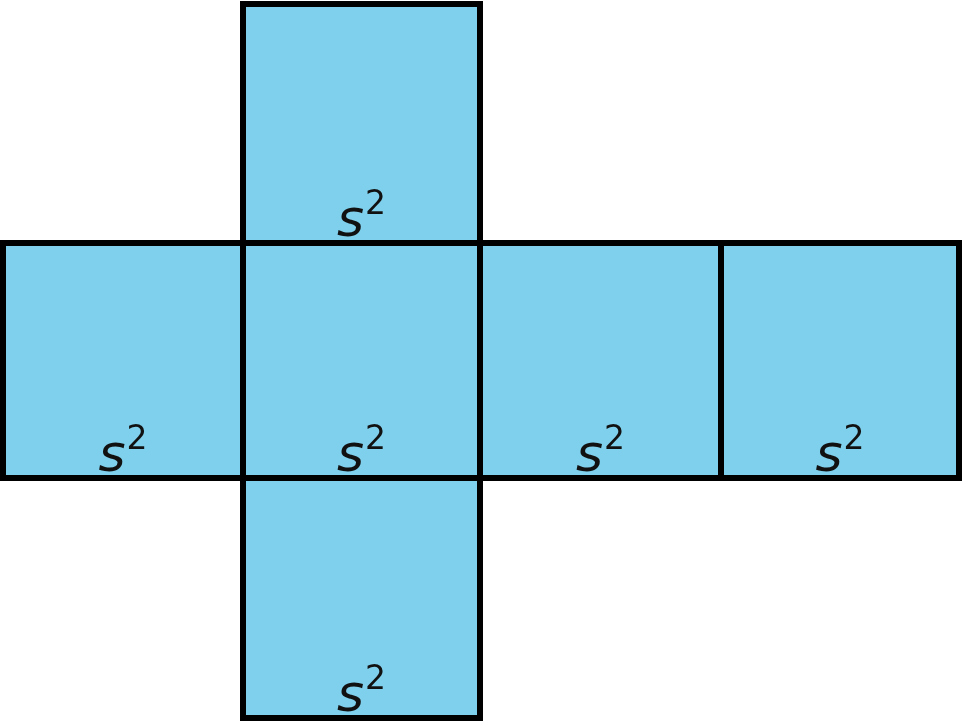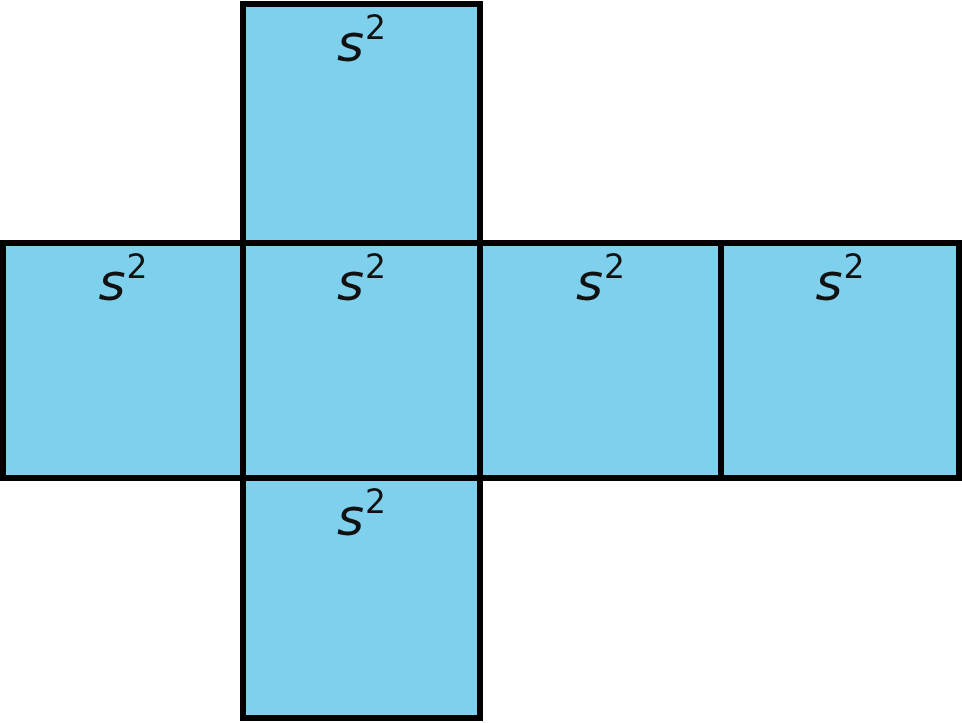--- a/index.html
+++ b/index.html
@@ -14,21 +14,21 @@
     background: #ffffff;
     font-family: "DejaVu Sans", "Liberation Sans", sans-serif;
     overflow: hidden;
   }
   .square {
     position: absolute;
     box-sizing: border-box;
     background: var(--fill, #7FD0EC);
     border: 6px solid var(--stroke, #000000);
     display: flex;
-    align-items: flex-start;
+    align-items: flex-end;
     justify-content: center;
   }
   
   .sq-top    { left: 240px; top: 1px;   width: 243px; height: 245px; }
   
   .sq-mid1   { left: 0px;   top: 240px; width: 246px; height: 241px; }
   .sq-mid2   { left: 240px; top: 240px; width: 243px; height: 241px; }
   .sq-mid3   { left: 477px; top: 240px; width: 247px; height: 241px; }
   .sq-mid4   { left: 718px; top: 240px; width: 244px; height: 241px; }
   

